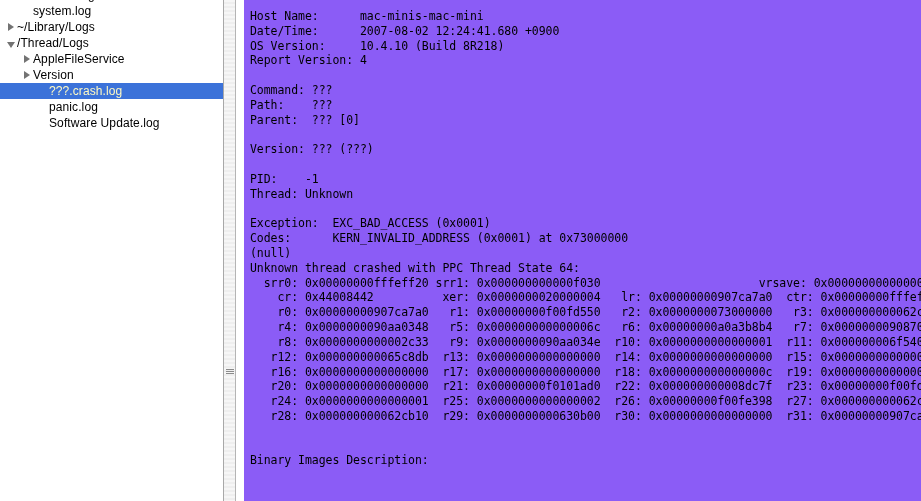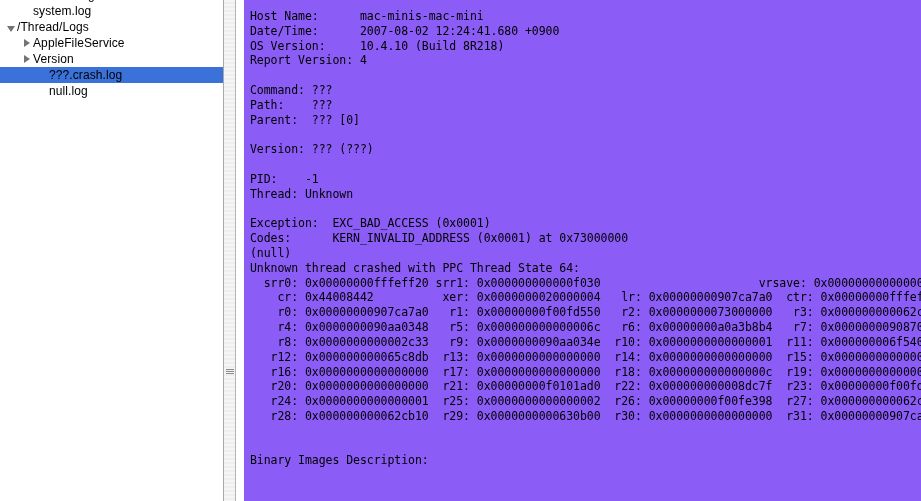--- a/index.html
+++ b/index.html
@@ -45,21 +45,21 @@
     font-size: 12px;
     color: #000000;
     white-space: nowrap;
     display: flex;
     align-items: center;
     padding-left: 4px;
     box-sizing: border-box;
   }
   .tree-row.selected {
     background: #3b72d9;
-    color: #000000;
+    color: #fef9c3;
   }
   .tw {
     display: inline-block;
     width: 13px;
     flex: 0 0 13px;
     text-align: center;
     position: relative;
   }
   .tw .tri {
     display: inline-block;
@@ -148,38 +148,46 @@
     <div id="sidebar-inner">
         <div class="tree-row">
           <span class="tw none" style="margin-left: 16px;"></span>
           <span class="tree-label">console.log</span>
         </div>
         <div class="tree-row">
           <span class="tw none" style="margin-left: 16px;"></span>
           <span class="tree-label">system.log</span>
         </div>
         <div class="tree-row">
+          <span class="tw right" style="margin-left: 0px;"><span class="tri"></span></span>
+          <span class="tree-label">~/Library/Logs</span>
+        </div>
+        <div class="tree-row">
           <span class="tw down" style="margin-left: 0px;"><span class="tri"></span></span>
           <span class="tree-label">/Thread/Logs</span>
         </div>
         <div class="tree-row">
           <span class="tw right" style="margin-left: 16px;"><span class="tri"></span></span>
           <span class="tree-label">AppleFileService</span>
         </div>
         <div class="tree-row">
           <span class="tw right" style="margin-left: 16px;"><span class="tri"></span></span>
           <span class="tree-label">Version</span>
         </div>
         <div class="tree-row selected">
           <span class="tw none" style="margin-left: 32px;"></span>
           <span class="tree-label">???.crash.log</span>
         </div>
         <div class="tree-row">
           <span class="tw none" style="margin-left: 32px;"></span>
-          <span class="tree-label">null.log</span>
+          <span class="tree-label">panic.log</span>
+        </div>
+        <div class="tree-row">
+          <span class="tw none" style="margin-left: 32px;"></span>
+          <span class="tree-label">Software Update.log</span>
         </div>
       </div>
   </div>
 
   <div id="scrollcol">
     <div id="scroll-grip">
       <i></i>
         <i></i>
         <i></i>
     </div>

